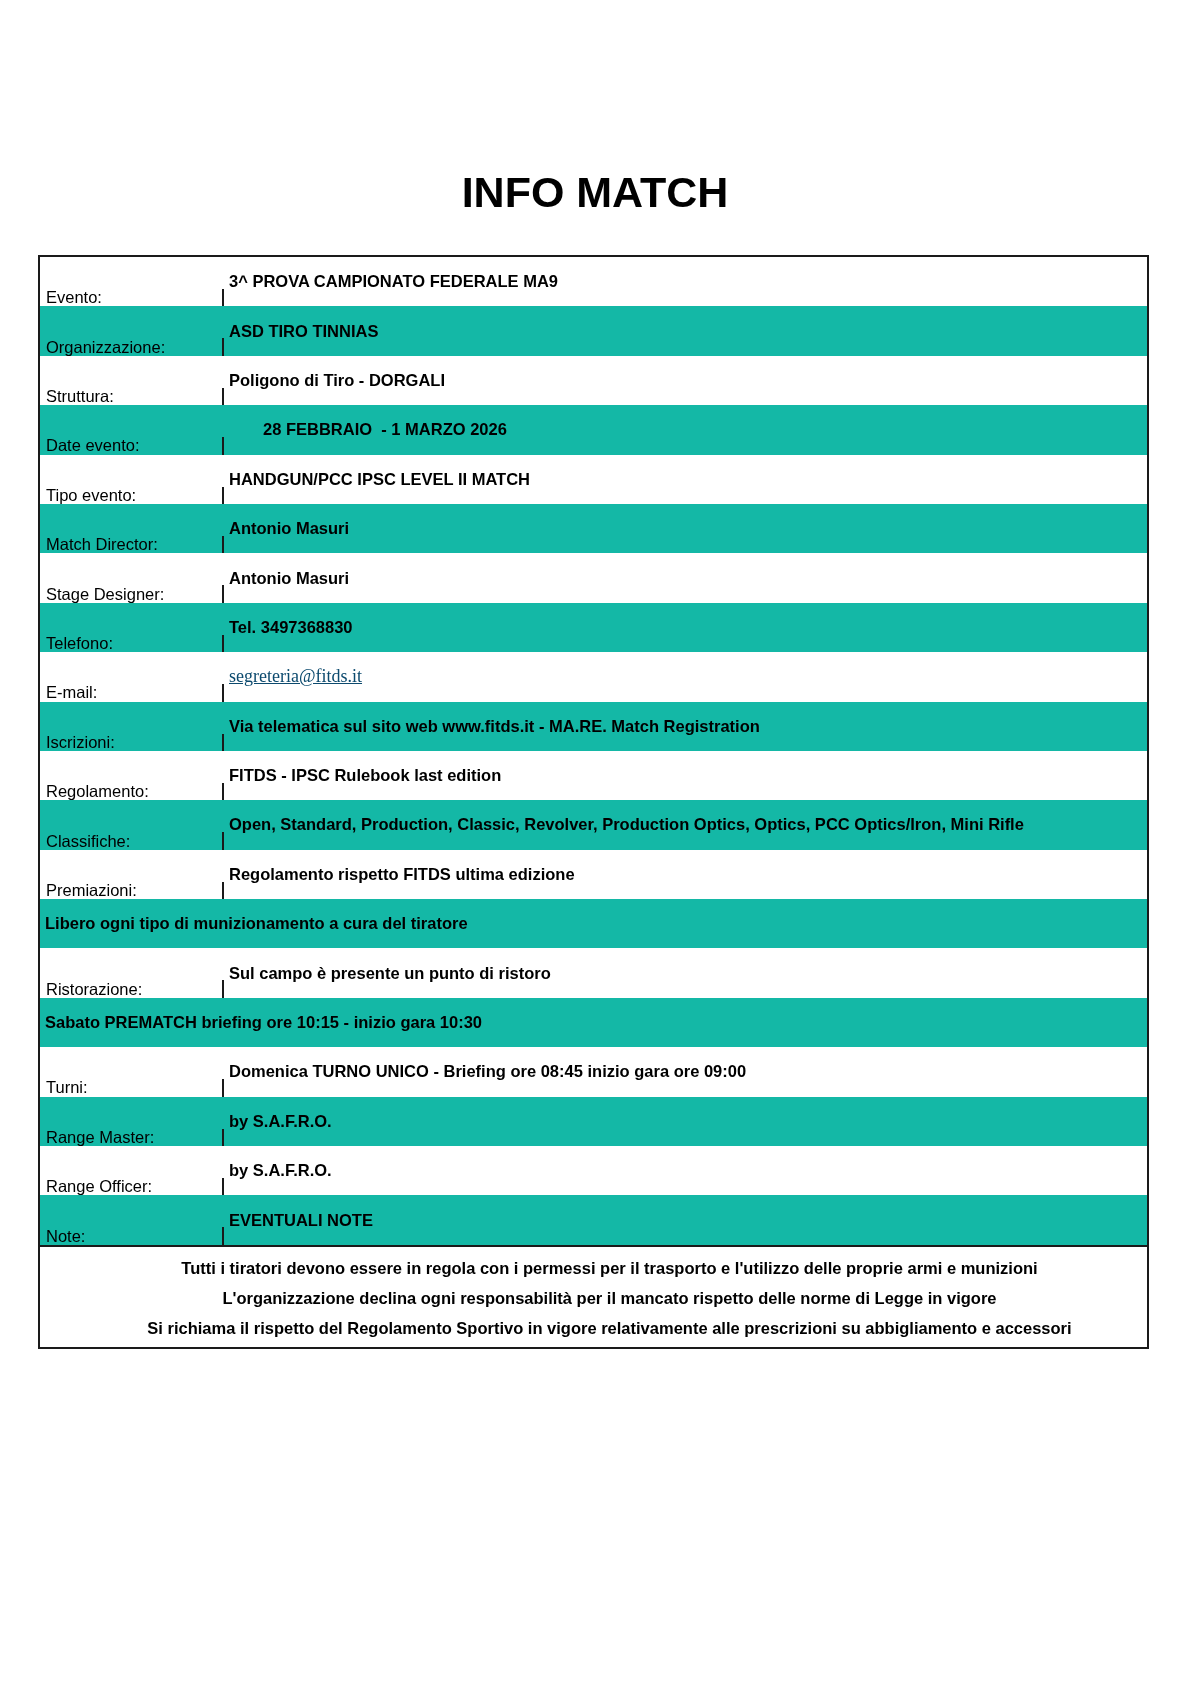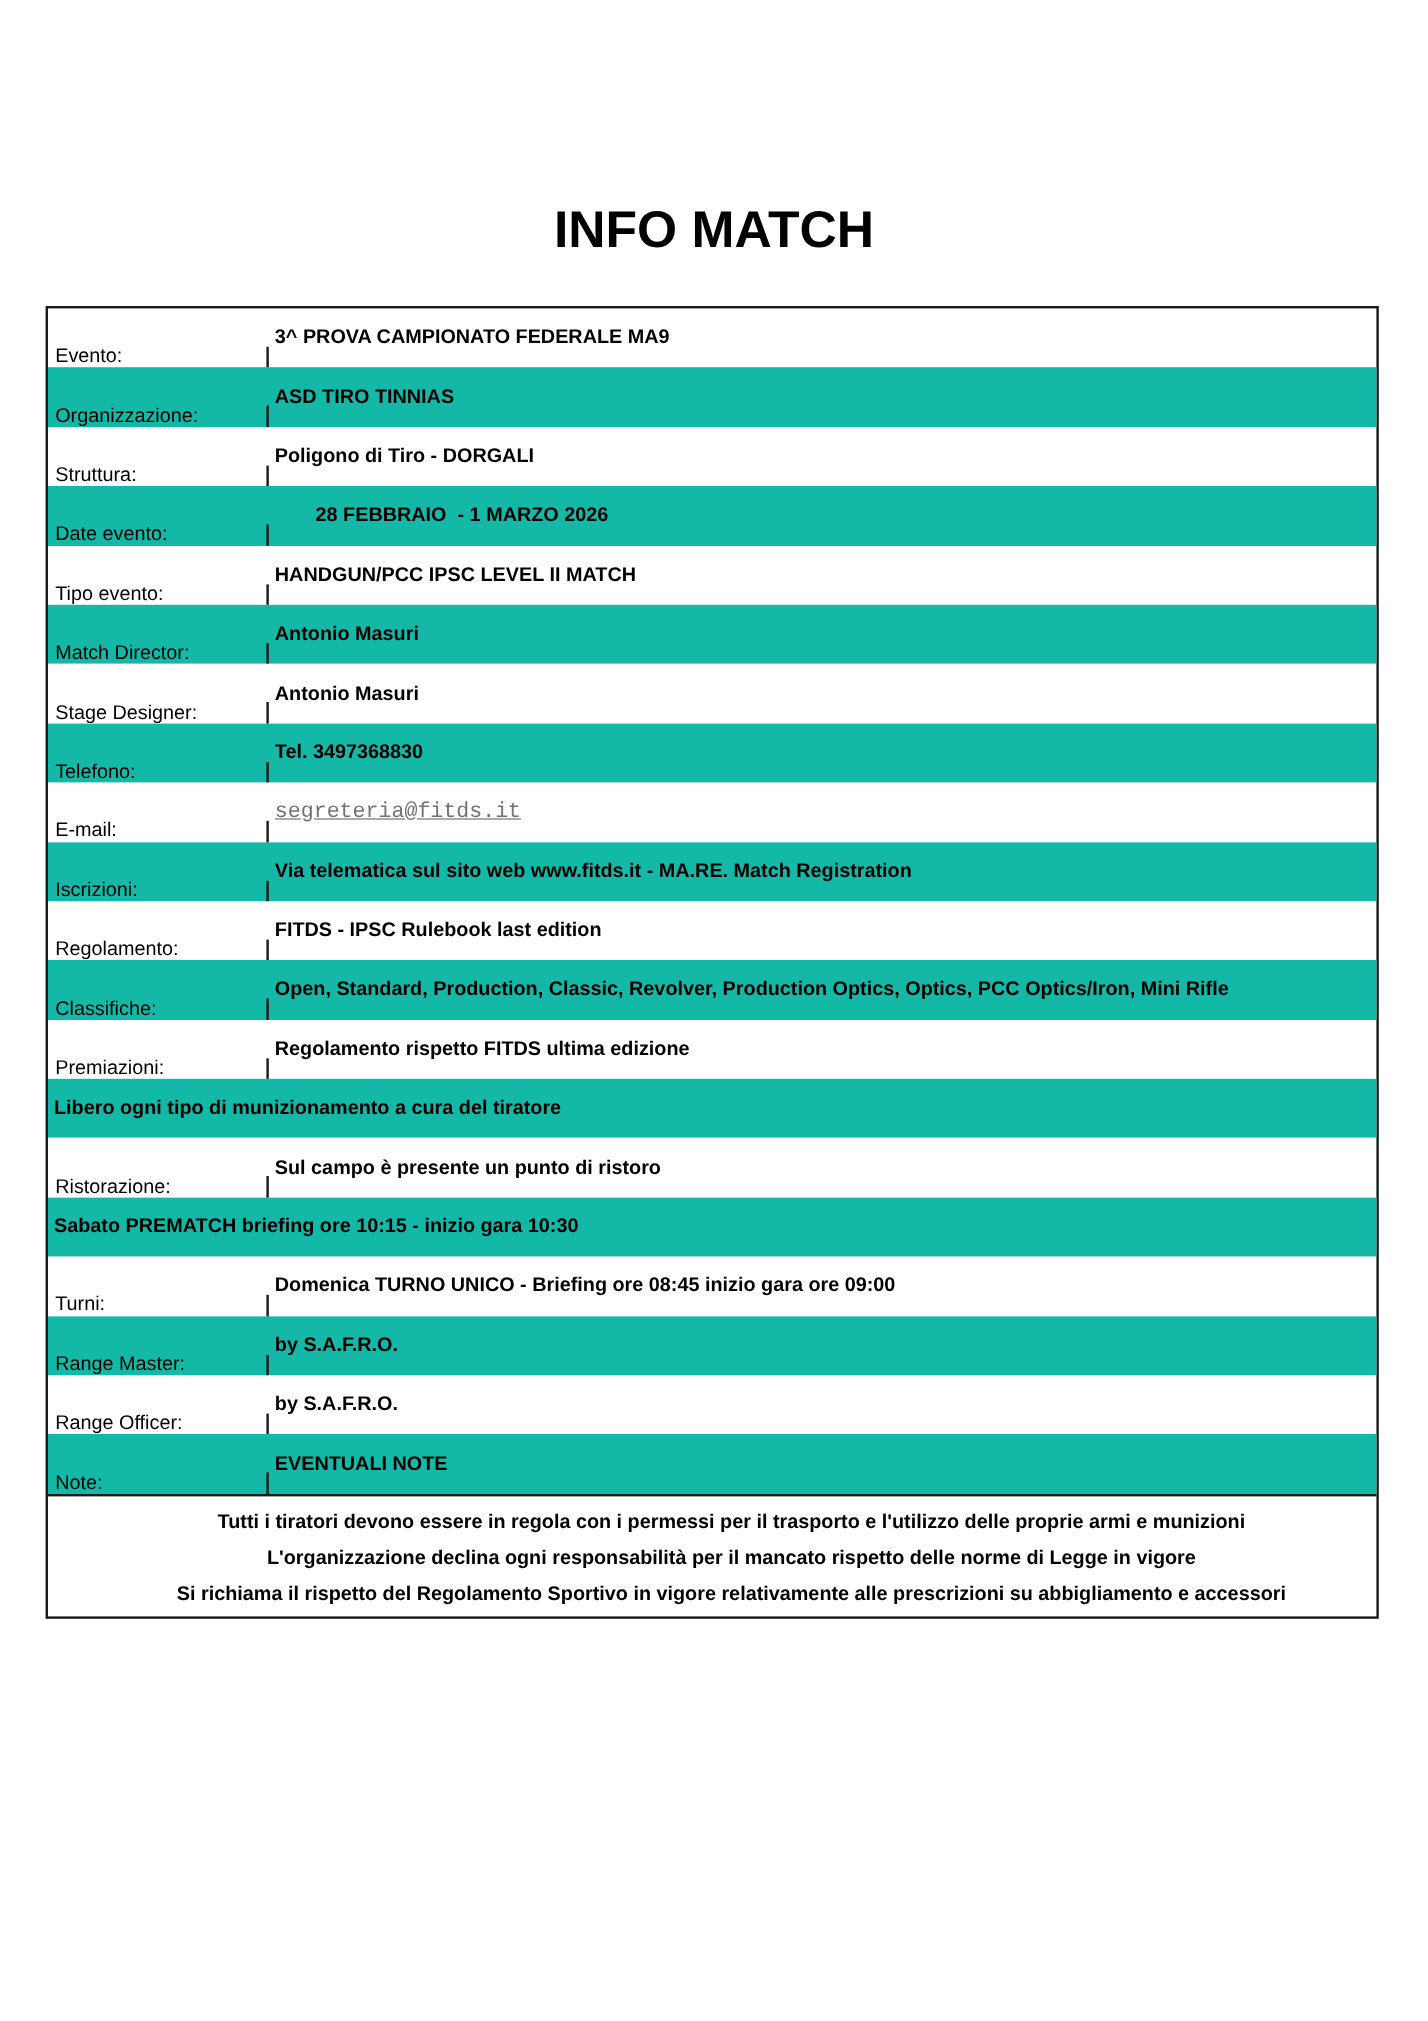--- a/index.html
+++ b/index.html
@@ -53,24 +53,24 @@
     .cell-value {
       flex: 1;
       display: flex;
       align-items: center;
       padding-left: 5px;
       font-size: 16.5px;
       font-weight: bold;
       white-space: nowrap;
     }
     .cell-value a {
-      color: #737373;
+      color: #0c4a6e;
       text-decoration: underline;
       font-weight: normal;
-      font-family: Liberation Mono, monospace;
+      font-family: Liberation Serif, serif;
       font-size: 18px;
     }
     .footer {
       border-top: 2px solid #1a1a1a;
       padding: 6px 0 4px 0;
       text-align: center;
       font-size: 16.5px;
       font-weight: bold;
     }
     .footer-line {

